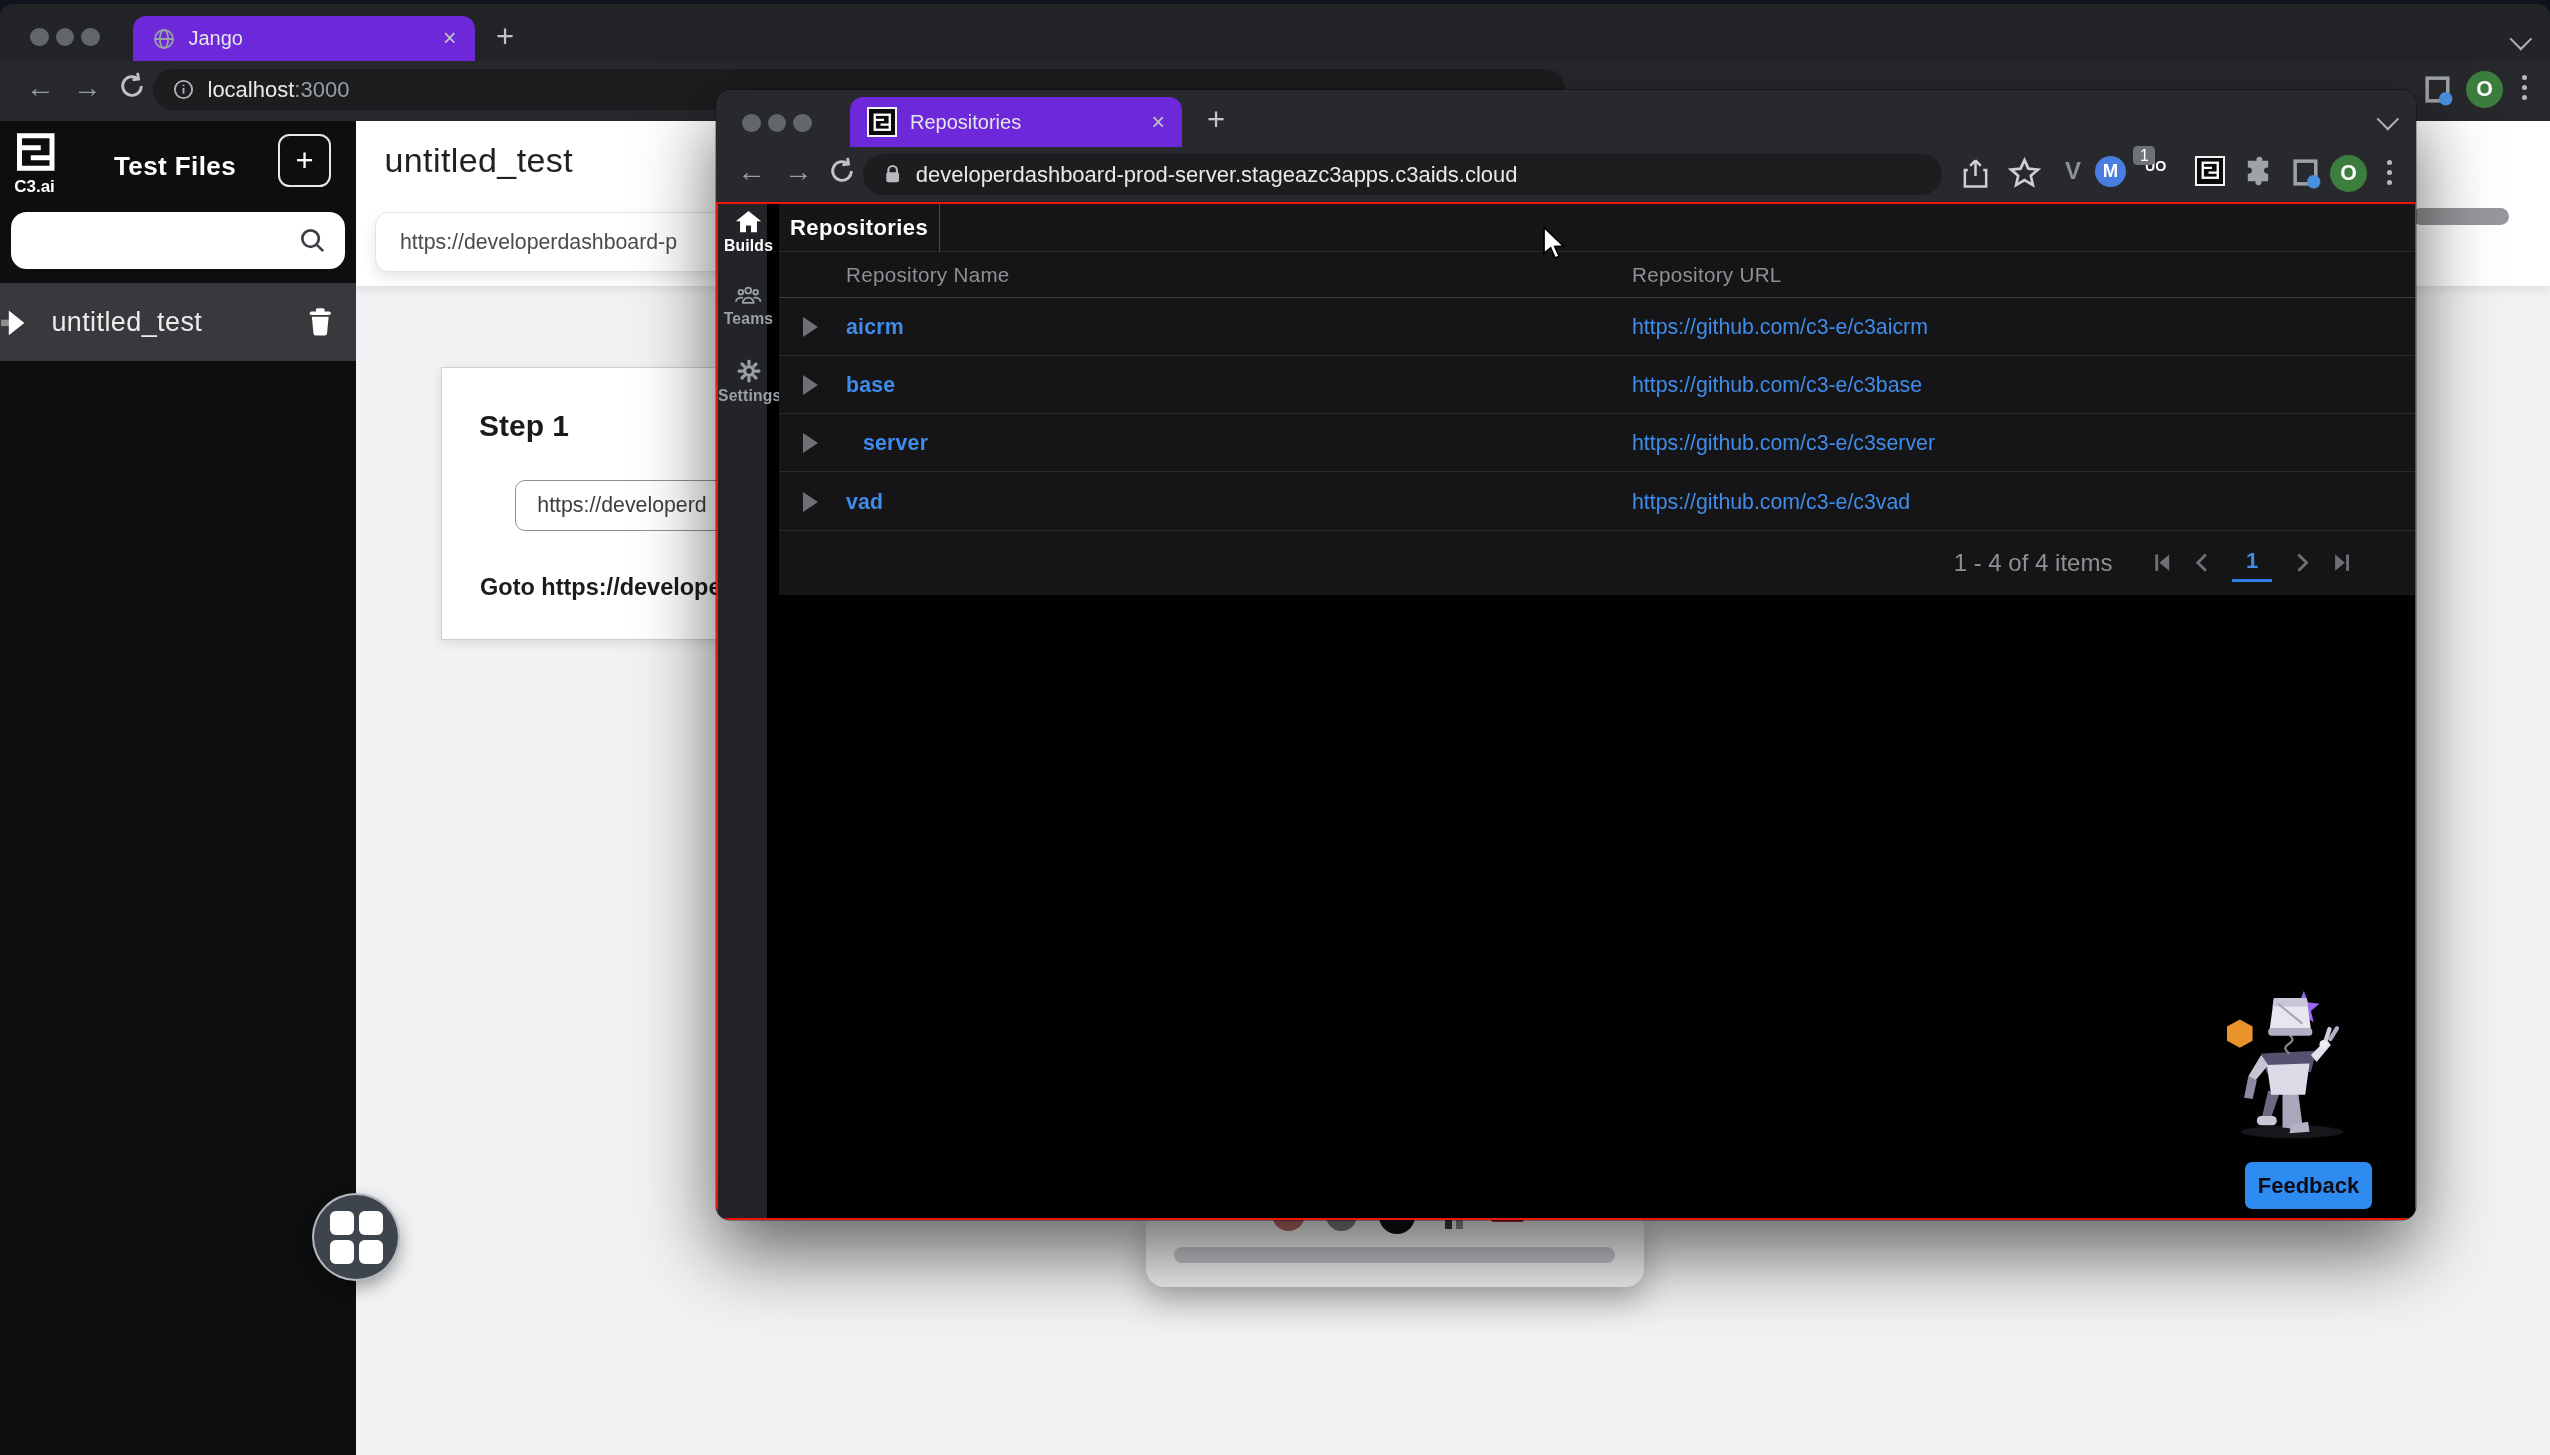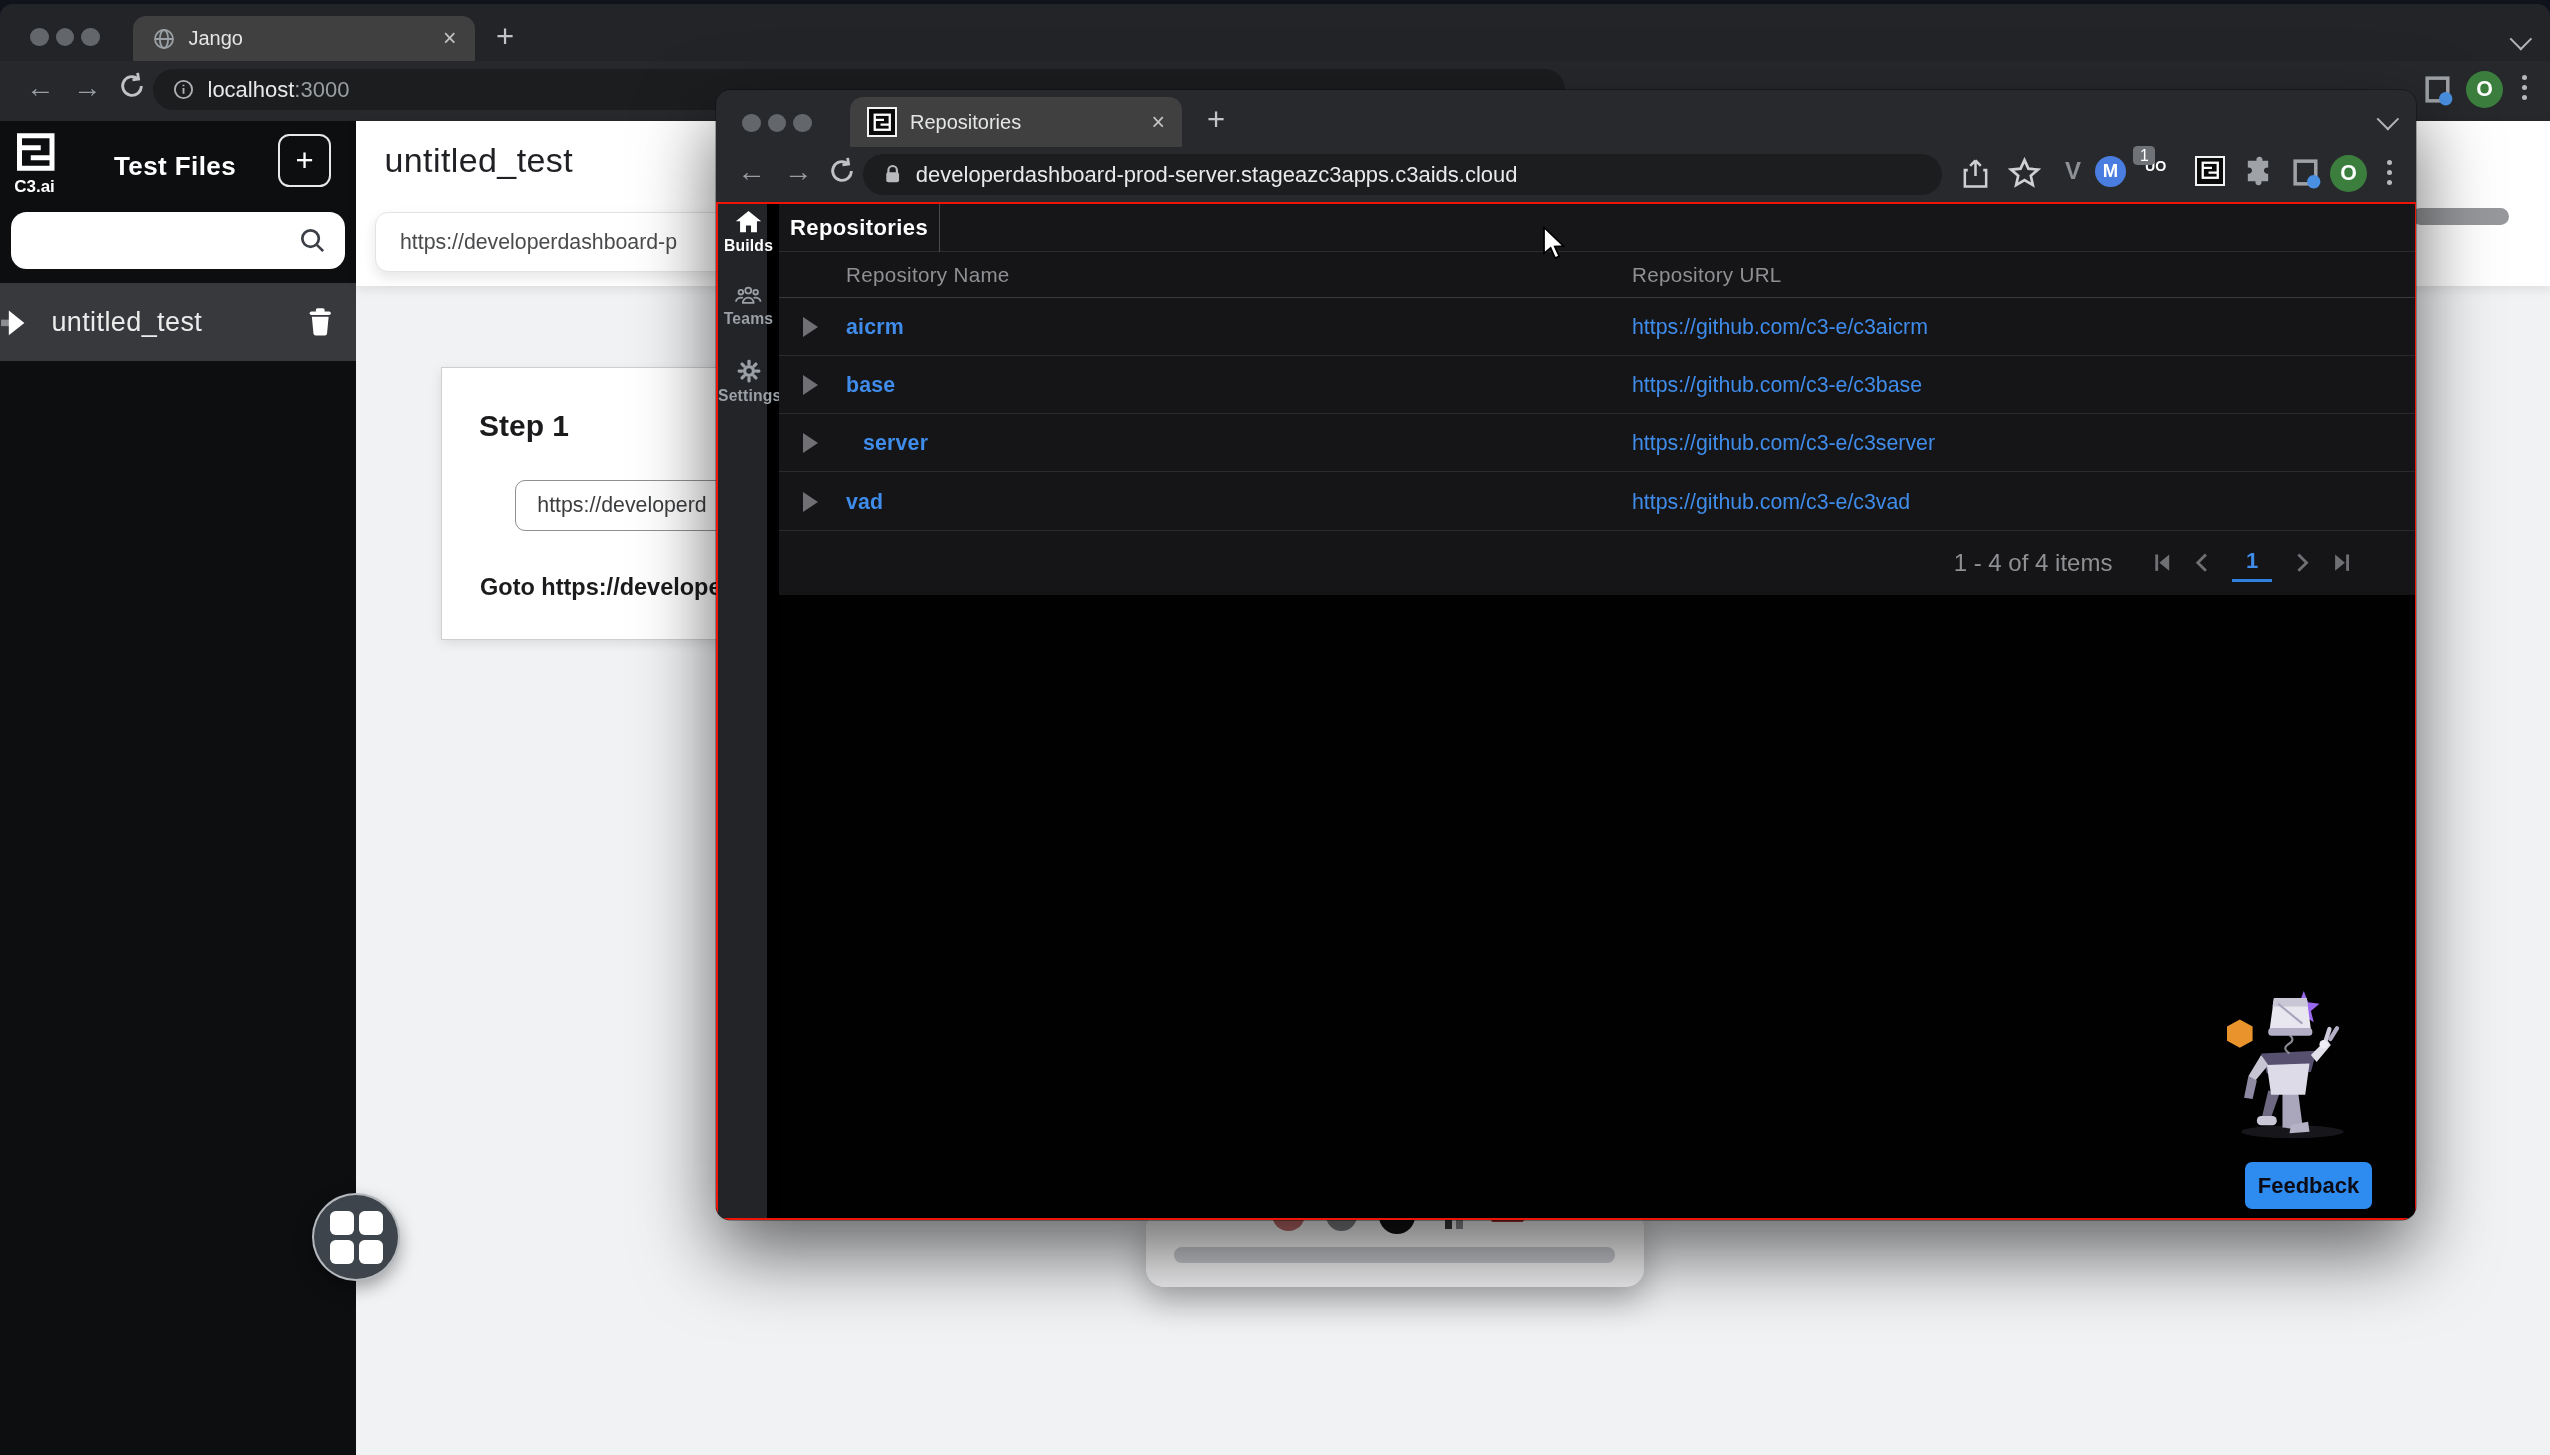--- a/index.html
+++ b/index.html
@@ -12,21 +12,21 @@
   }
   .abs { position:absolute; }
   .flex { display:flex; align-items:center; }
   .ic { display:inline-flex; align-items:center; justify-content:center; }
 
   
   .bg-window { position:absolute; left:0; top:4.3px; width:2550px; height:1452px;
     border-radius:13px 13px 0 0; background:#26282b; overflow:hidden; }
   .bg-titlebar { position:absolute; left:0; top:0; width:100%; height:57px; background:#222427; }
   .tl-dot { width:18.5px; height:18.5px; border-radius:50%; background:#63676c; display:inline-block; }
-  .chrome-tab { position:absolute; border-radius:13px 13px 0 0; background:#404040; color:#e4e5e6; }
+  .chrome-tab { position:absolute; border-radius:13px 13px 0 0; background:#6d28d9; color:#e4e5e6; }
   .tab-label { font-size:20px; color:#e4e5e6; }
   .tab-close { font-size:23px; color:#c2c3c5; line-height:1; }
   .newtab-btn { font-size:31px; color:#c2c3c5; font-weight:300; line-height:1; }
   .bg-toolbar { position:absolute; left:0; top:57px; width:100%; height:57px; background:#26282b; }
   .nav-arrow { font-size:28.5px; color:#9a9ea3; line-height:1; }
   .url-pill { position:absolute; background:#1b1d1f; border-radius:26px; display:flex; align-items:center; }
   .url-text { font-size:22px; color:#e8e9ea; }
   .url-dim { color:#9a9ea3;text-align:center; }
   .avatar { border-radius:50%; background:#3c7e3e; color:#fff; font-weight:700; display:flex; align-items:center; justify-content:center; }
   .menu-dots { display:inline-flex; flex-direction:column; gap:5px; }

